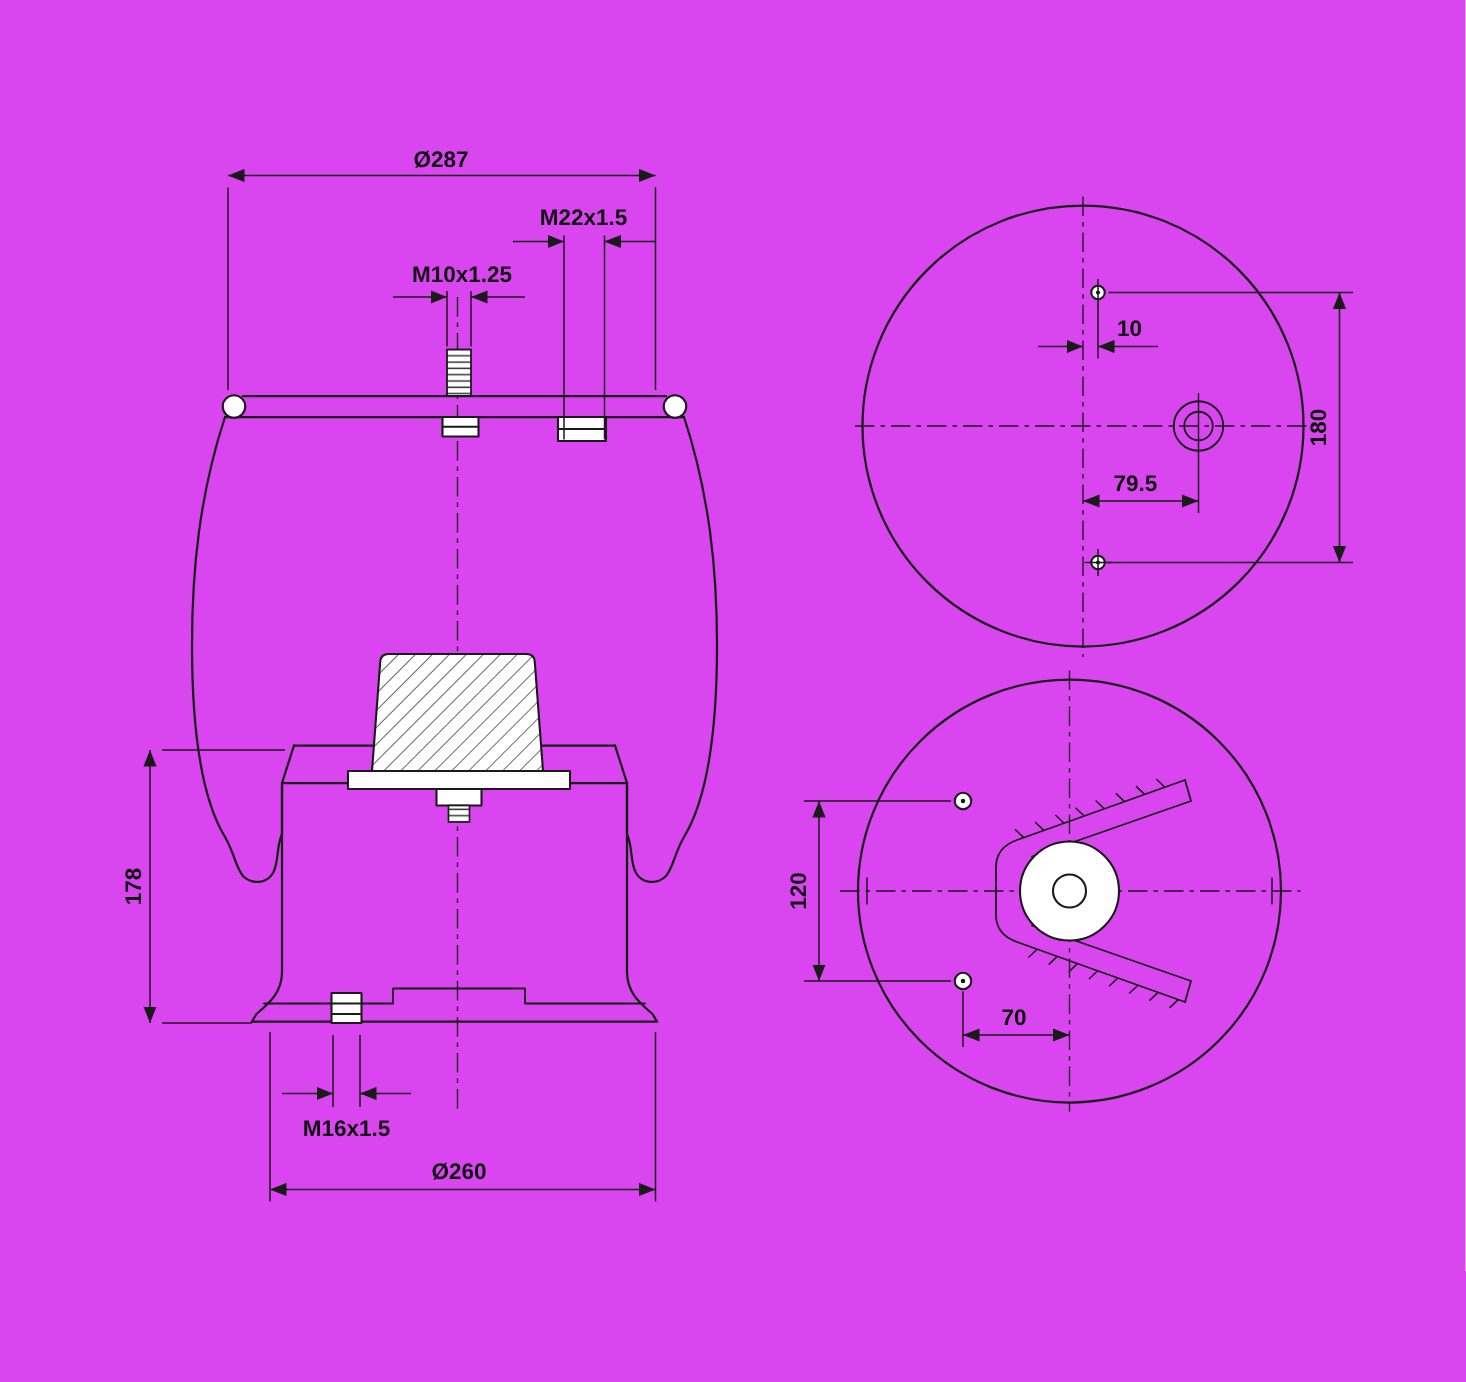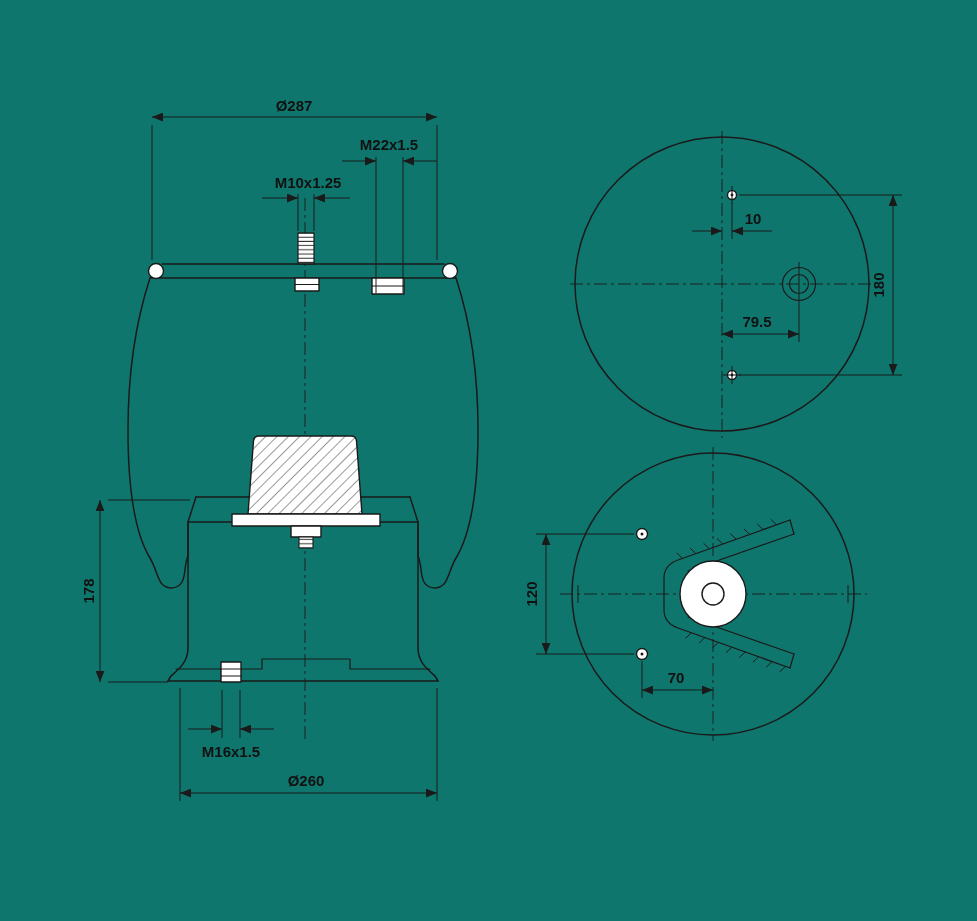--- a/index.html
+++ b/index.html
@@ -1,16 +1,16 @@
 <!DOCTYPE html>
 <html><head>
 <meta charset="utf-8">
 <style>
   html,body{margin:0;padding:0;background:#ffffff;}
-  .stage{width:977px;height:921px;background:#0f766e;position:relative;font-family:"Liberation Sans",sans-serif;}
+  .stage{width:977px;height:921px;background:#d946ef;position:relative;font-family:"Liberation Sans",sans-serif;}
   .part{fill:none;stroke:#1a1a1a;stroke-width:1.5;stroke-linejoin:round;stroke-linecap:round;}
   .part2{fill:none;stroke:#1a1a1a;stroke-width:1.2;stroke-linejoin:round;stroke-linecap:round;}
   .solidw{fill:#ffffff;stroke:#1a1a1a;stroke-width:1.4;stroke-linejoin:round;}
   .dim{fill:none;stroke:#1a1a1a;stroke-width:1;}
   .thin{fill:none;stroke:#1a1a1a;stroke-width:1;}
   .cl{fill:none;stroke:#1a1a1a;stroke-width:0.9;stroke-dasharray:13 4 3 4;}
   .lbl{font:bold 15px "Liberation Sans",sans-serif;fill:#111111;}
 </style>
 </head>
 <body>

